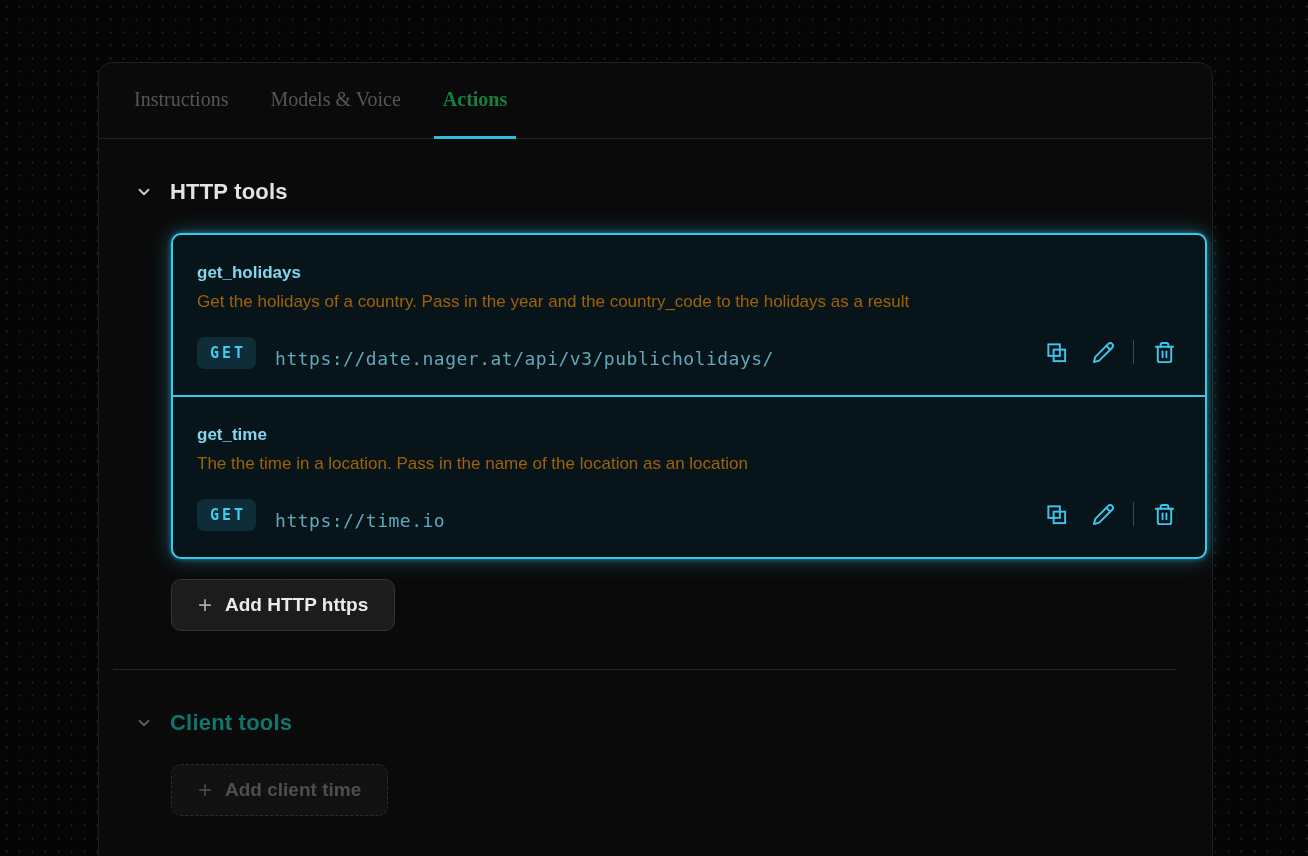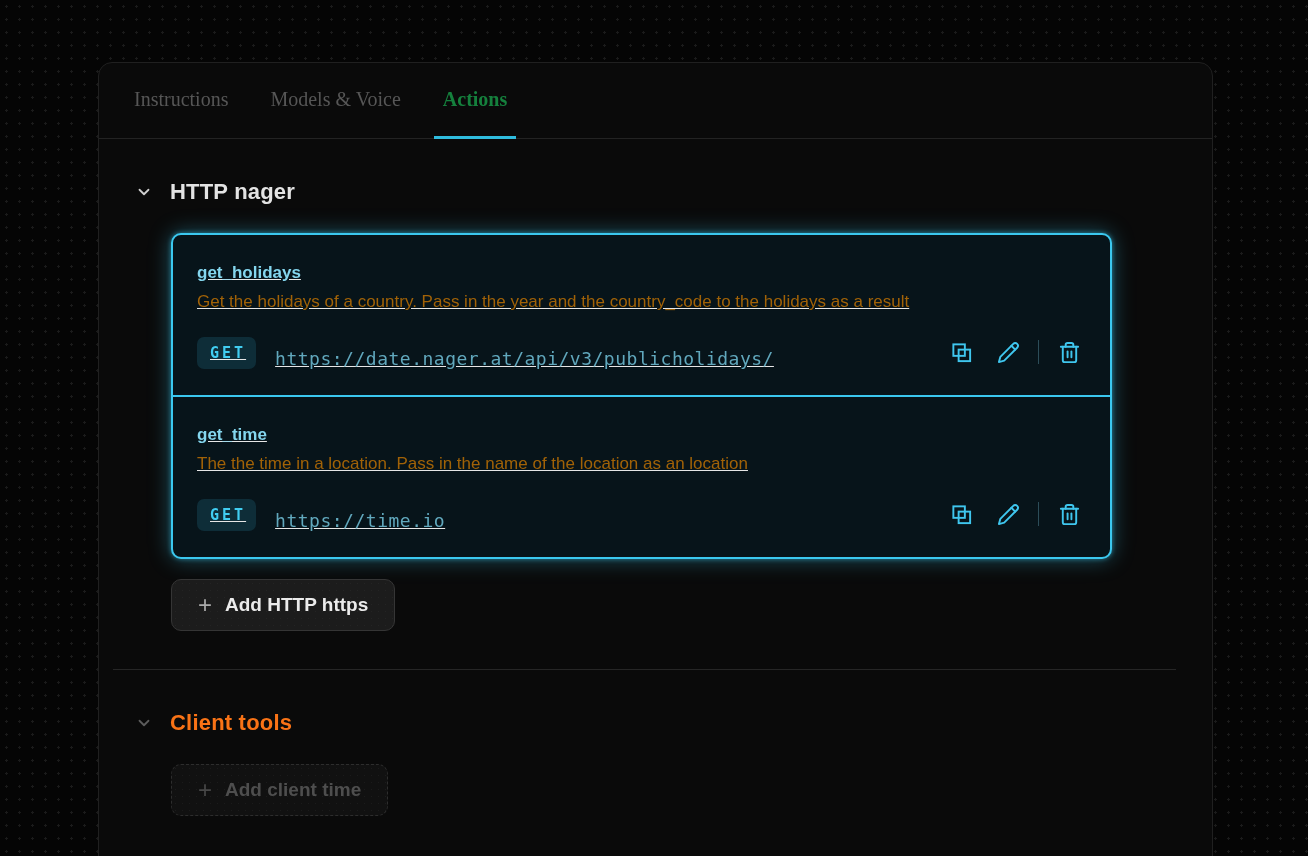--- a/index.html
+++ b/index.html
@@ -36,34 +36,33 @@
 
   
   .content { padding:0 35px; }
 
   .section-header {
     display:flex; align-items:center; gap:16px;
     margin-top:40px; margin-bottom:28px;
   }
   .section-header .chev { width:20px; height:20px; display:flex; align-items:center; justify-content:center; cursor:pointer; }
   .section-title { font-size:22px; font-weight:600; color:#e3e3e3; letter-spacing:.2px; }
-  .section-header.dim .section-title { color:#f97316; }
+  .section-header.dim .section-title { color:#0f766e; }
   .section-header.dim svg { stroke:#5c5c5c; }
 
   .section-body { margin-left:37px; }
 
   
   .tools-box {
-    width:941px;
+    width:1036px;
     background:#07141a;
     border:2px solid #3bc8ef;
     border-radius:10px;
     box-shadow:0 0 22px rgba(59,200,239,.38), 0 0 5px rgba(59,200,239,.55);
     overflow:hidden;
-    text-decoration:underline;
   }
   .tool-card { padding:28px 24px 26px 24px; }
   .tool-card + .tool-card { border-top:2px solid #3bc8ef; }
 
   .tool-name { font-size:17px; font-weight:700; color:#84d6ee; margin-bottom:9px; }
   .tool-desc { font-size:17px; color:#a16207; margin-bottom:23px; }
 
   .tool-row { display:flex; align-items:flex-end; }
   .method-badge {
     font-family:"DejaVu Sans Mono", monospace;
@@ -121,21 +120,21 @@
   </div>
 
   <div class="content">
 
     <div class="section-header">
       <span class="chev">
         <svg width="18" height="18" viewBox="0 0 24 24" fill="none" stroke="#cfcfcf" stroke-width="2.4" stroke-linecap="round" stroke-linejoin="round">
             <polyline points="6 9 12 15 18 9"></polyline>
           </svg>
       </span>
-      <span class="section-title">HTTP nager</span>
+      <span class="section-title">HTTP tools</span>
     </div>
 
     <div class="section-body">
       <div class="tools-box">
 
         <div class="tool-card">
           <div class="tool-name">get_holidays</div>
           <div class="tool-desc">Get the holidays of a country. Pass in the year and the country_code to the holidays as a result</div>
           <div class="tool-row">
             <span class="method-badge">GET</span>

